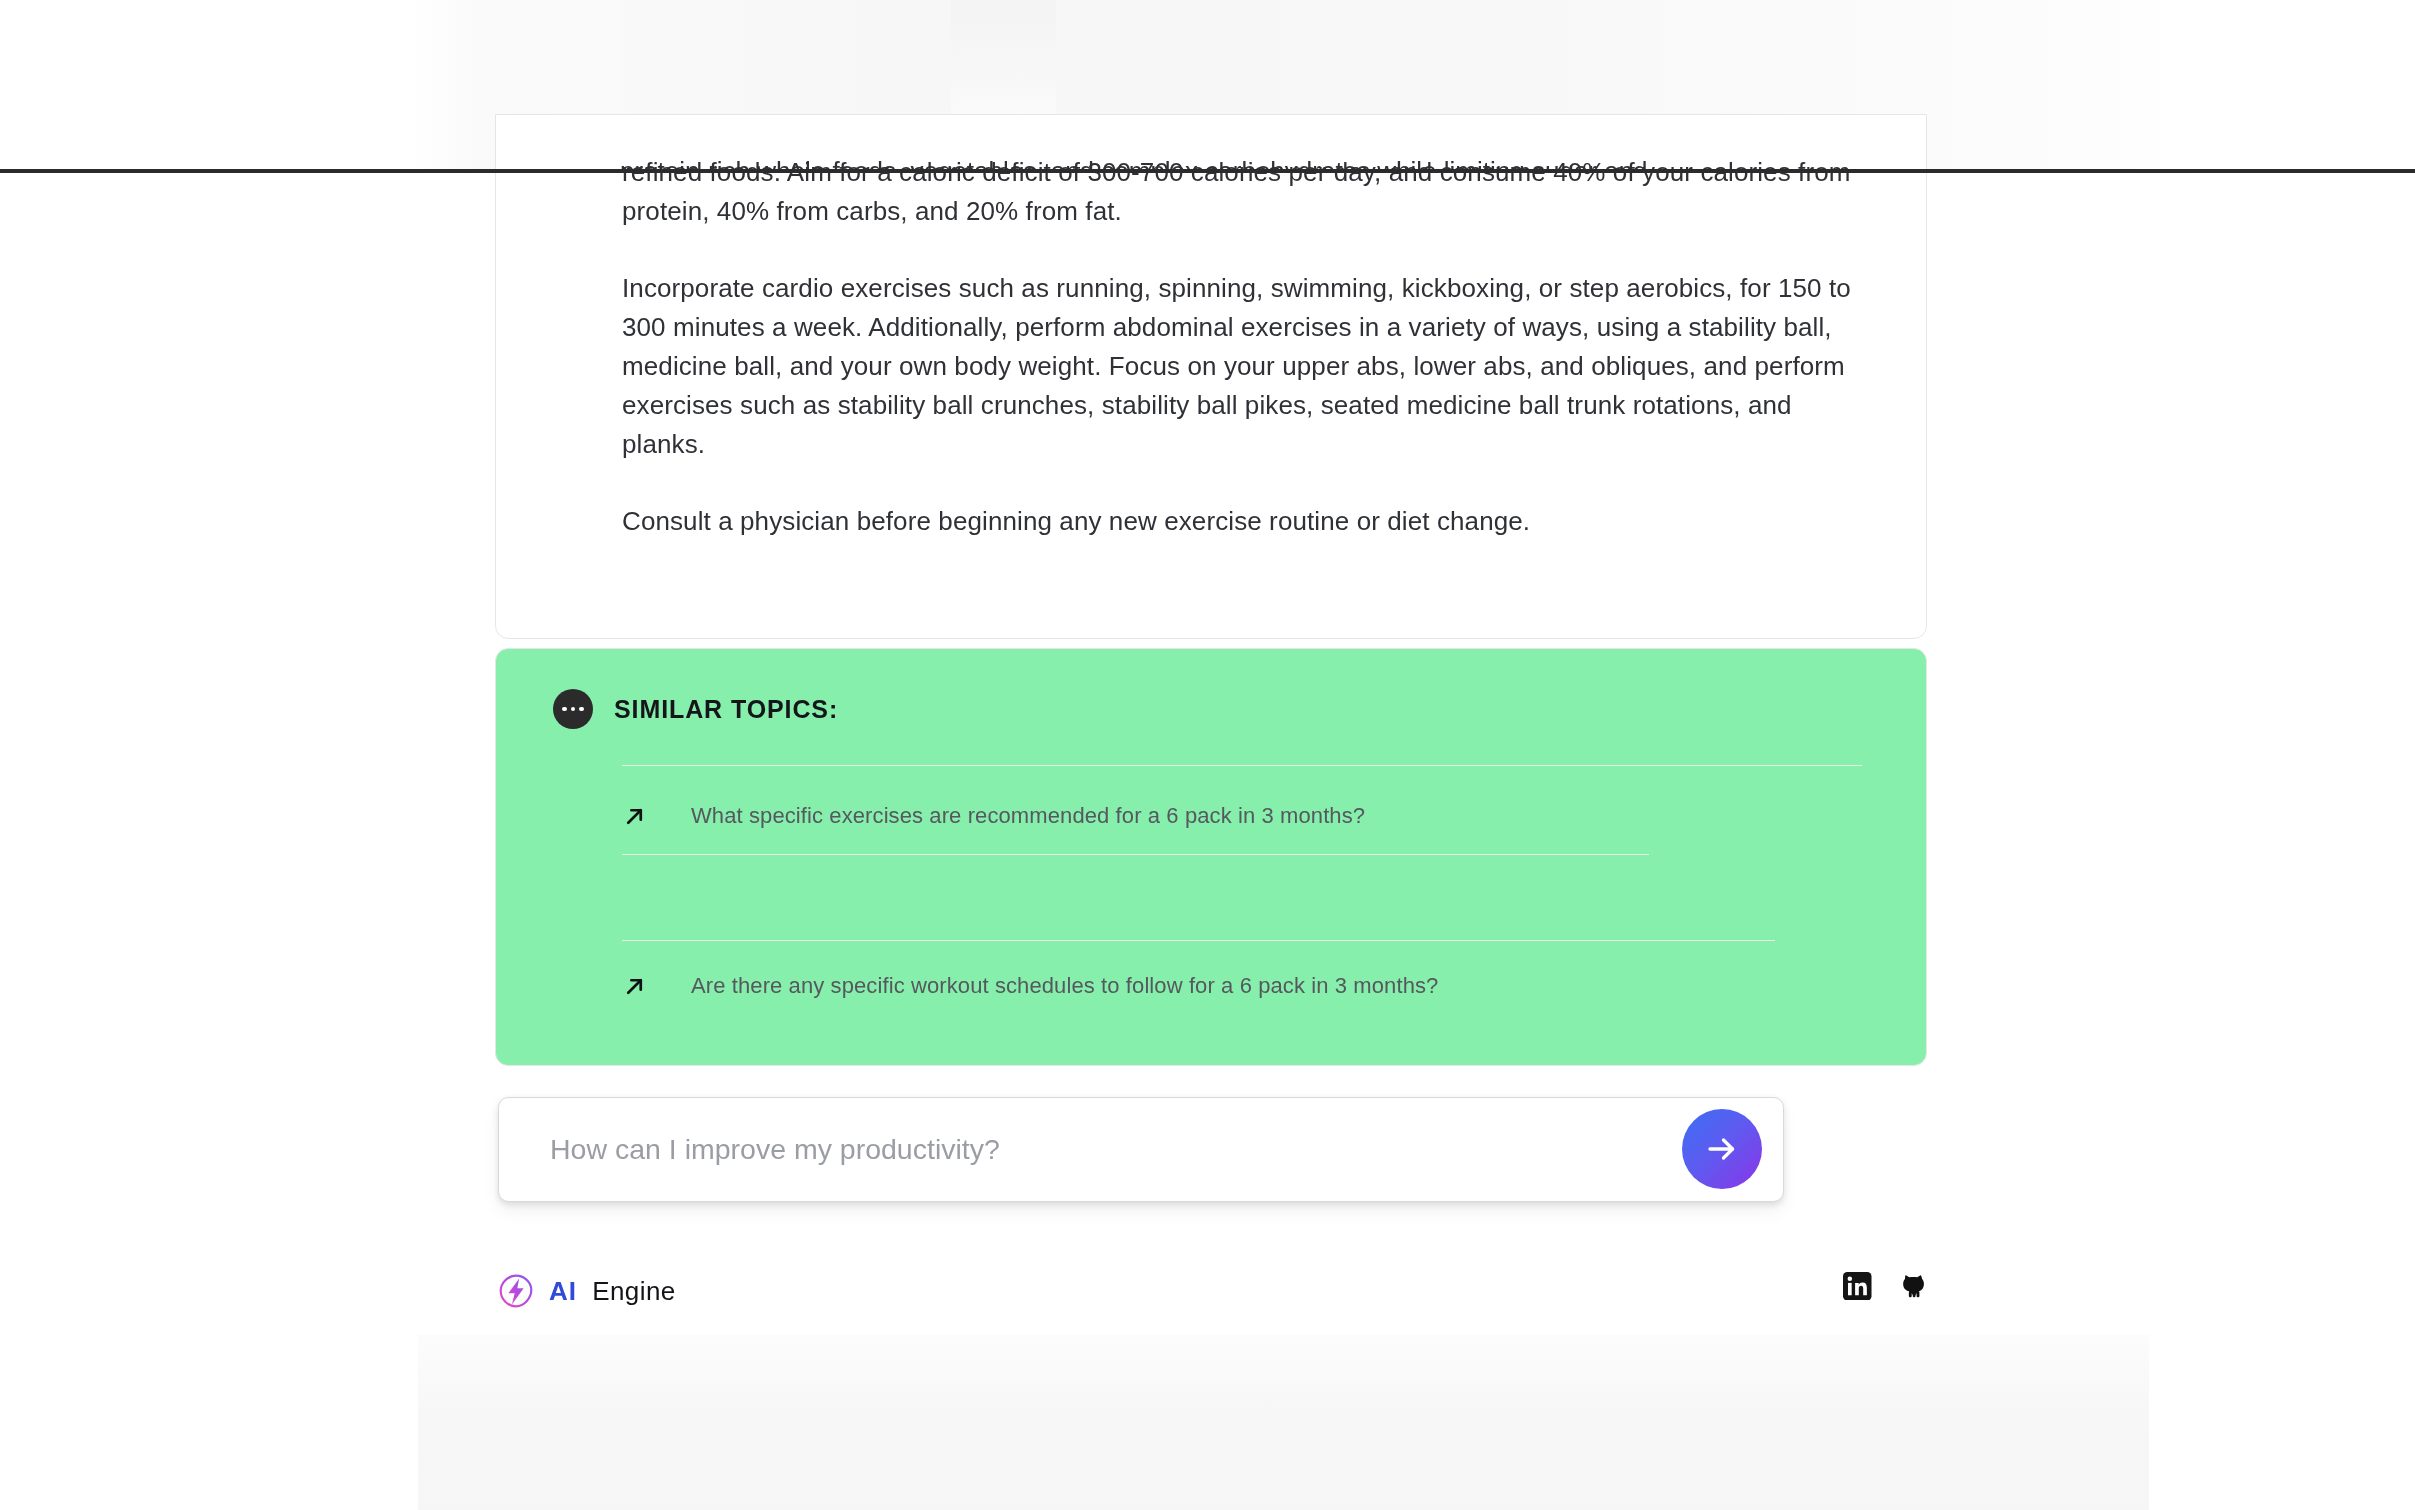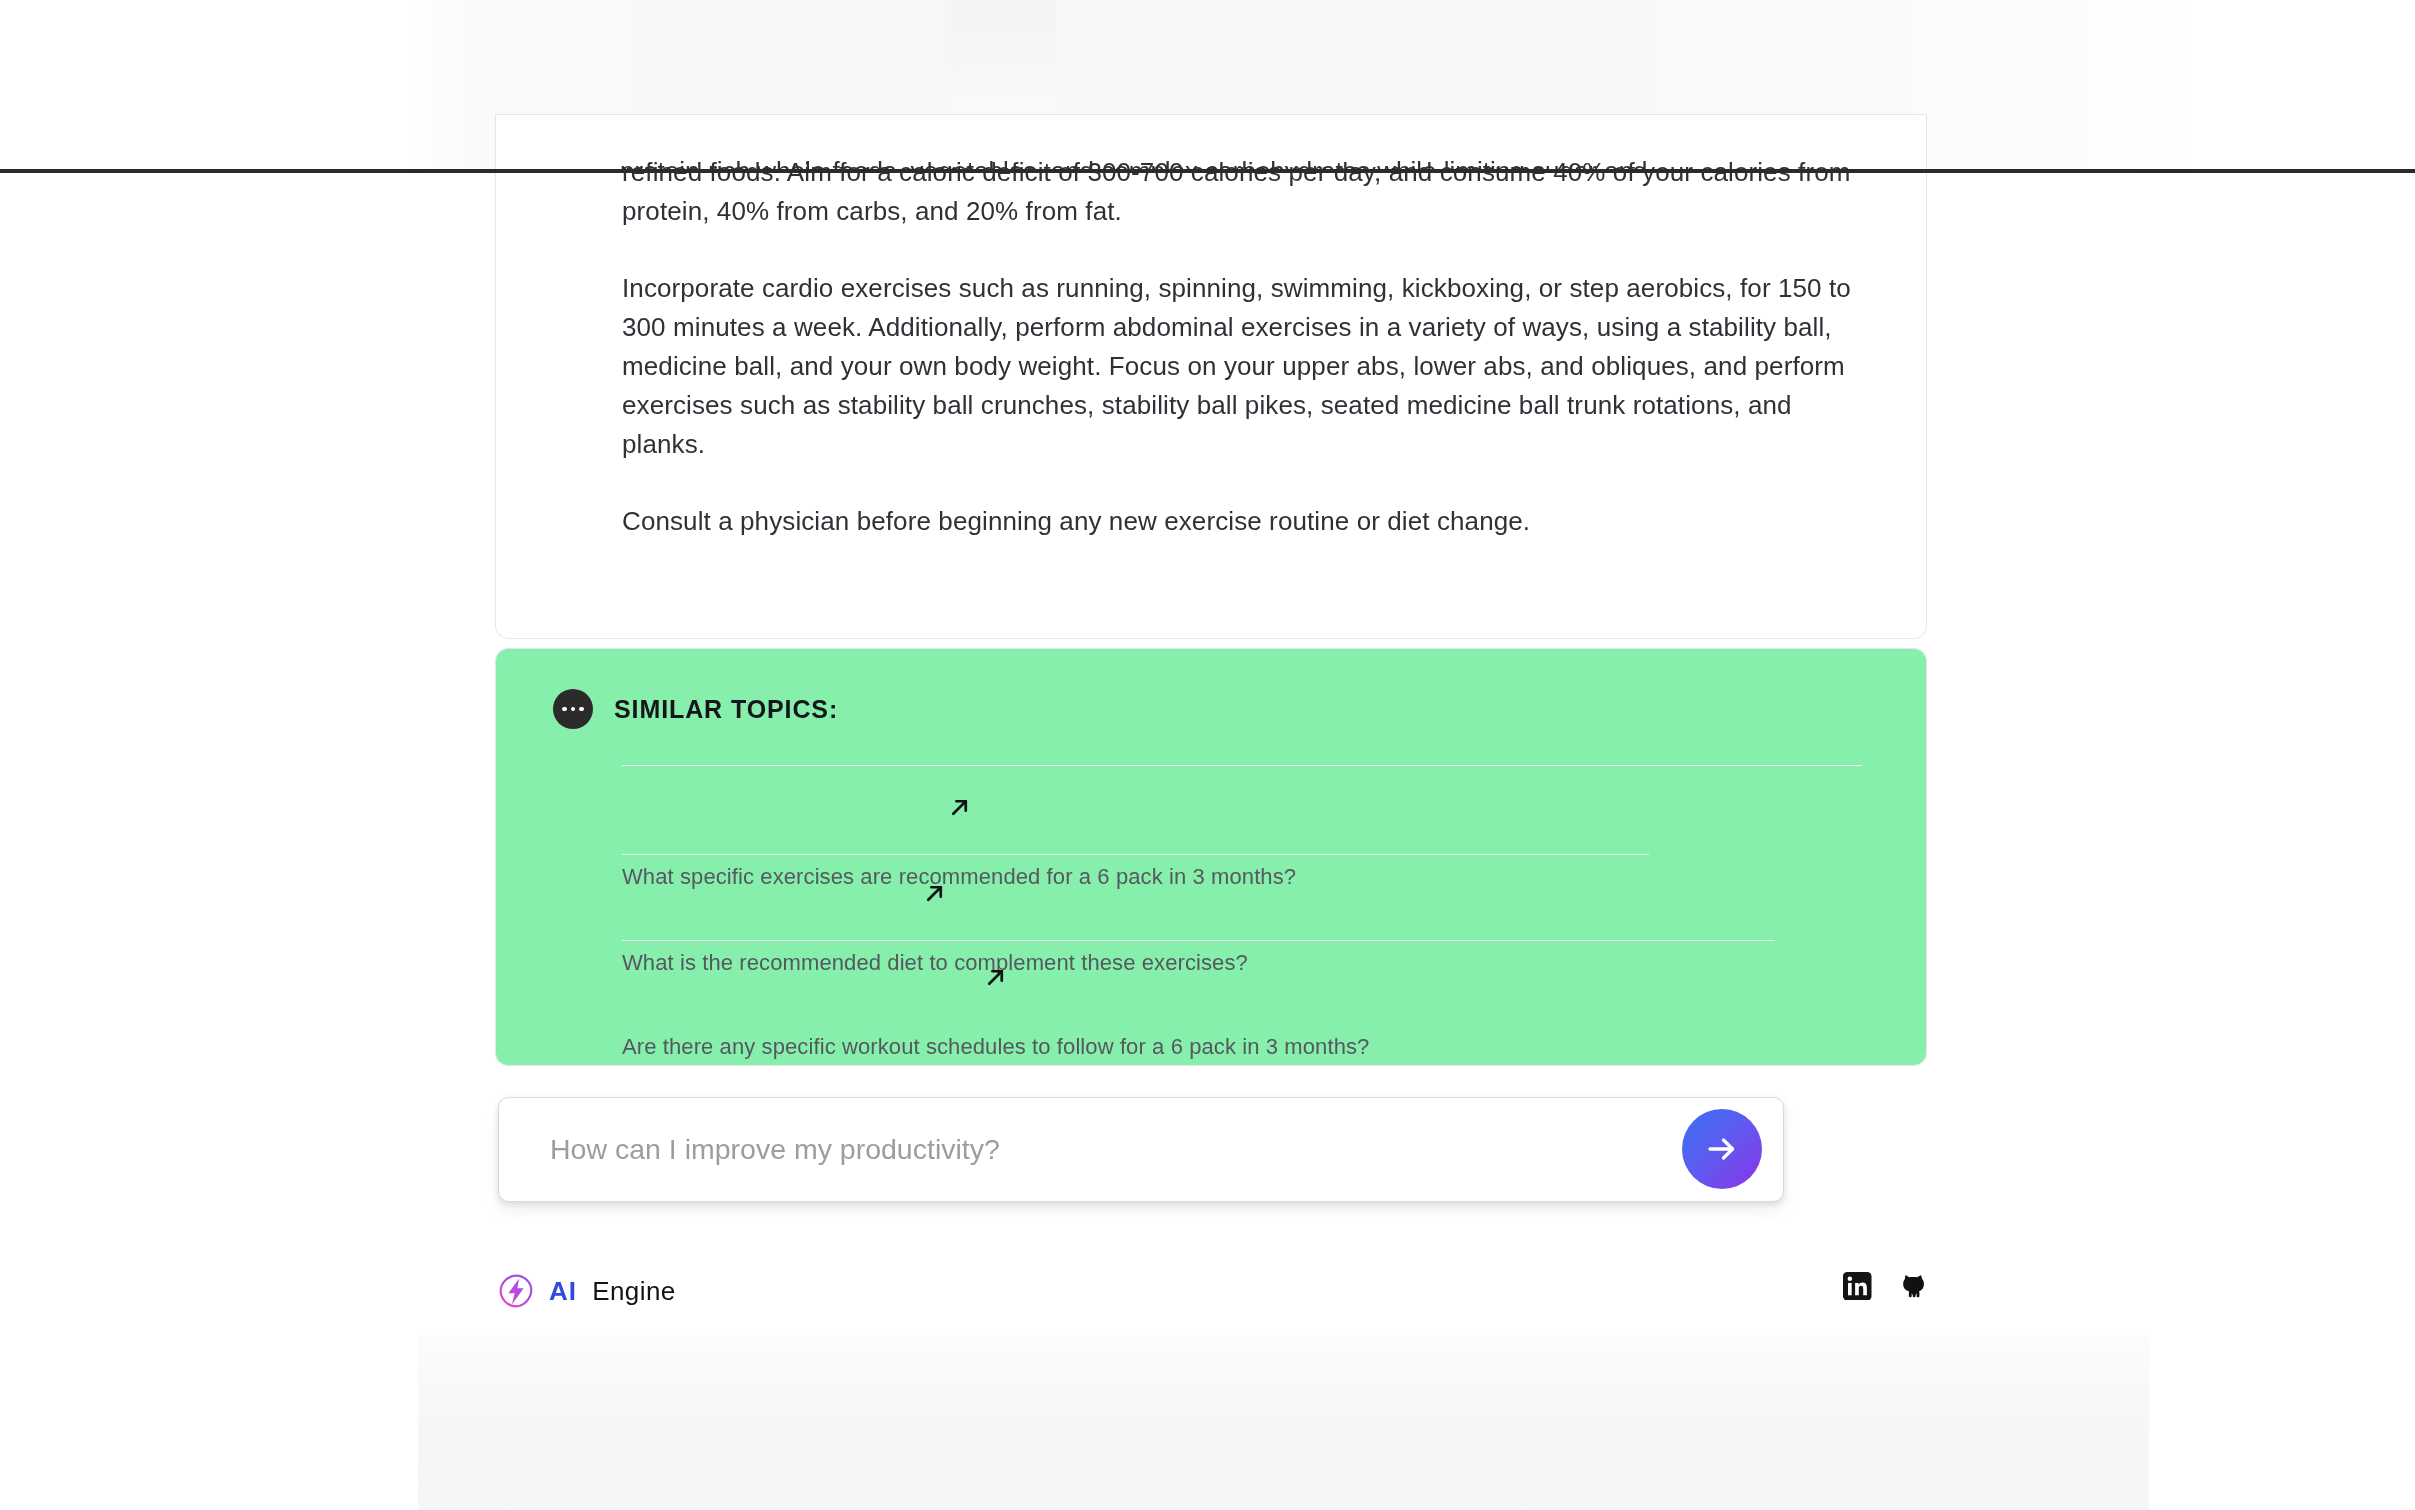--- a/index.html
+++ b/index.html
@@ -158,21 +158,20 @@
     background: #ececec;
   }
 
   .topic-row {
     position: absolute;
     left: 622px;
     display: flex;
     align-items: center;
     gap: 44px;
     height: 42px;
-    flex-direction: column;
   }
   .topic-arrow {
     width: 25px; height: 25px;
     flex: 0 0 25px;
     display: block;
     color: #111213;
   }
   .topic-text {
     font-size: 22px;
     color: #55585e;
@@ -299,27 +298,20 @@
 
   <div class="topic-row" style="top:795px;">
     <svg class="topic-arrow" viewBox="0 0 24 24" fill="none" stroke="currentColor" stroke-width="2.6" stroke-linecap="round" stroke-linejoin="round">
       <line x1="6" y1="18" x2="18" y2="6"></line>
       <polyline points="9,6 18,6 18,15"></polyline>
     </svg>
     <span class="topic-text">What specific exercises are recommended for a 6 pack in 3 months?</span>
   </div>
   <div class="topic-rule" style="top:854px; width:1027px;"></div>
 
-  <div class="topic-row" style="top:881px;">
-    <svg class="topic-arrow" viewBox="0 0 24 24" fill="none" stroke="currentColor" stroke-width="2.6" stroke-linecap="round" stroke-linejoin="round">
-      <line x1="6" y1="18" x2="18" y2="6"></line>
-      <polyline points="9,6 18,6 18,15"></polyline>
-    </svg>
-    <span class="topic-text">What is the recommended diet to complement these exercises?</span>
-  </div>
   <div class="topic-rule" style="top:940px; width:1153px;"></div>
 
   <div class="topic-row" style="top:965px;">
     <svg class="topic-arrow" viewBox="0 0 24 24" fill="none" stroke="currentColor" stroke-width="2.6" stroke-linecap="round" stroke-linejoin="round">
       <line x1="6" y1="18" x2="18" y2="6"></line>
       <polyline points="9,6 18,6 18,15"></polyline>
     </svg>
     <span class="topic-text">Are there any specific workout schedules to follow for a 6 pack in 3 months?</span>
   </div>
 

